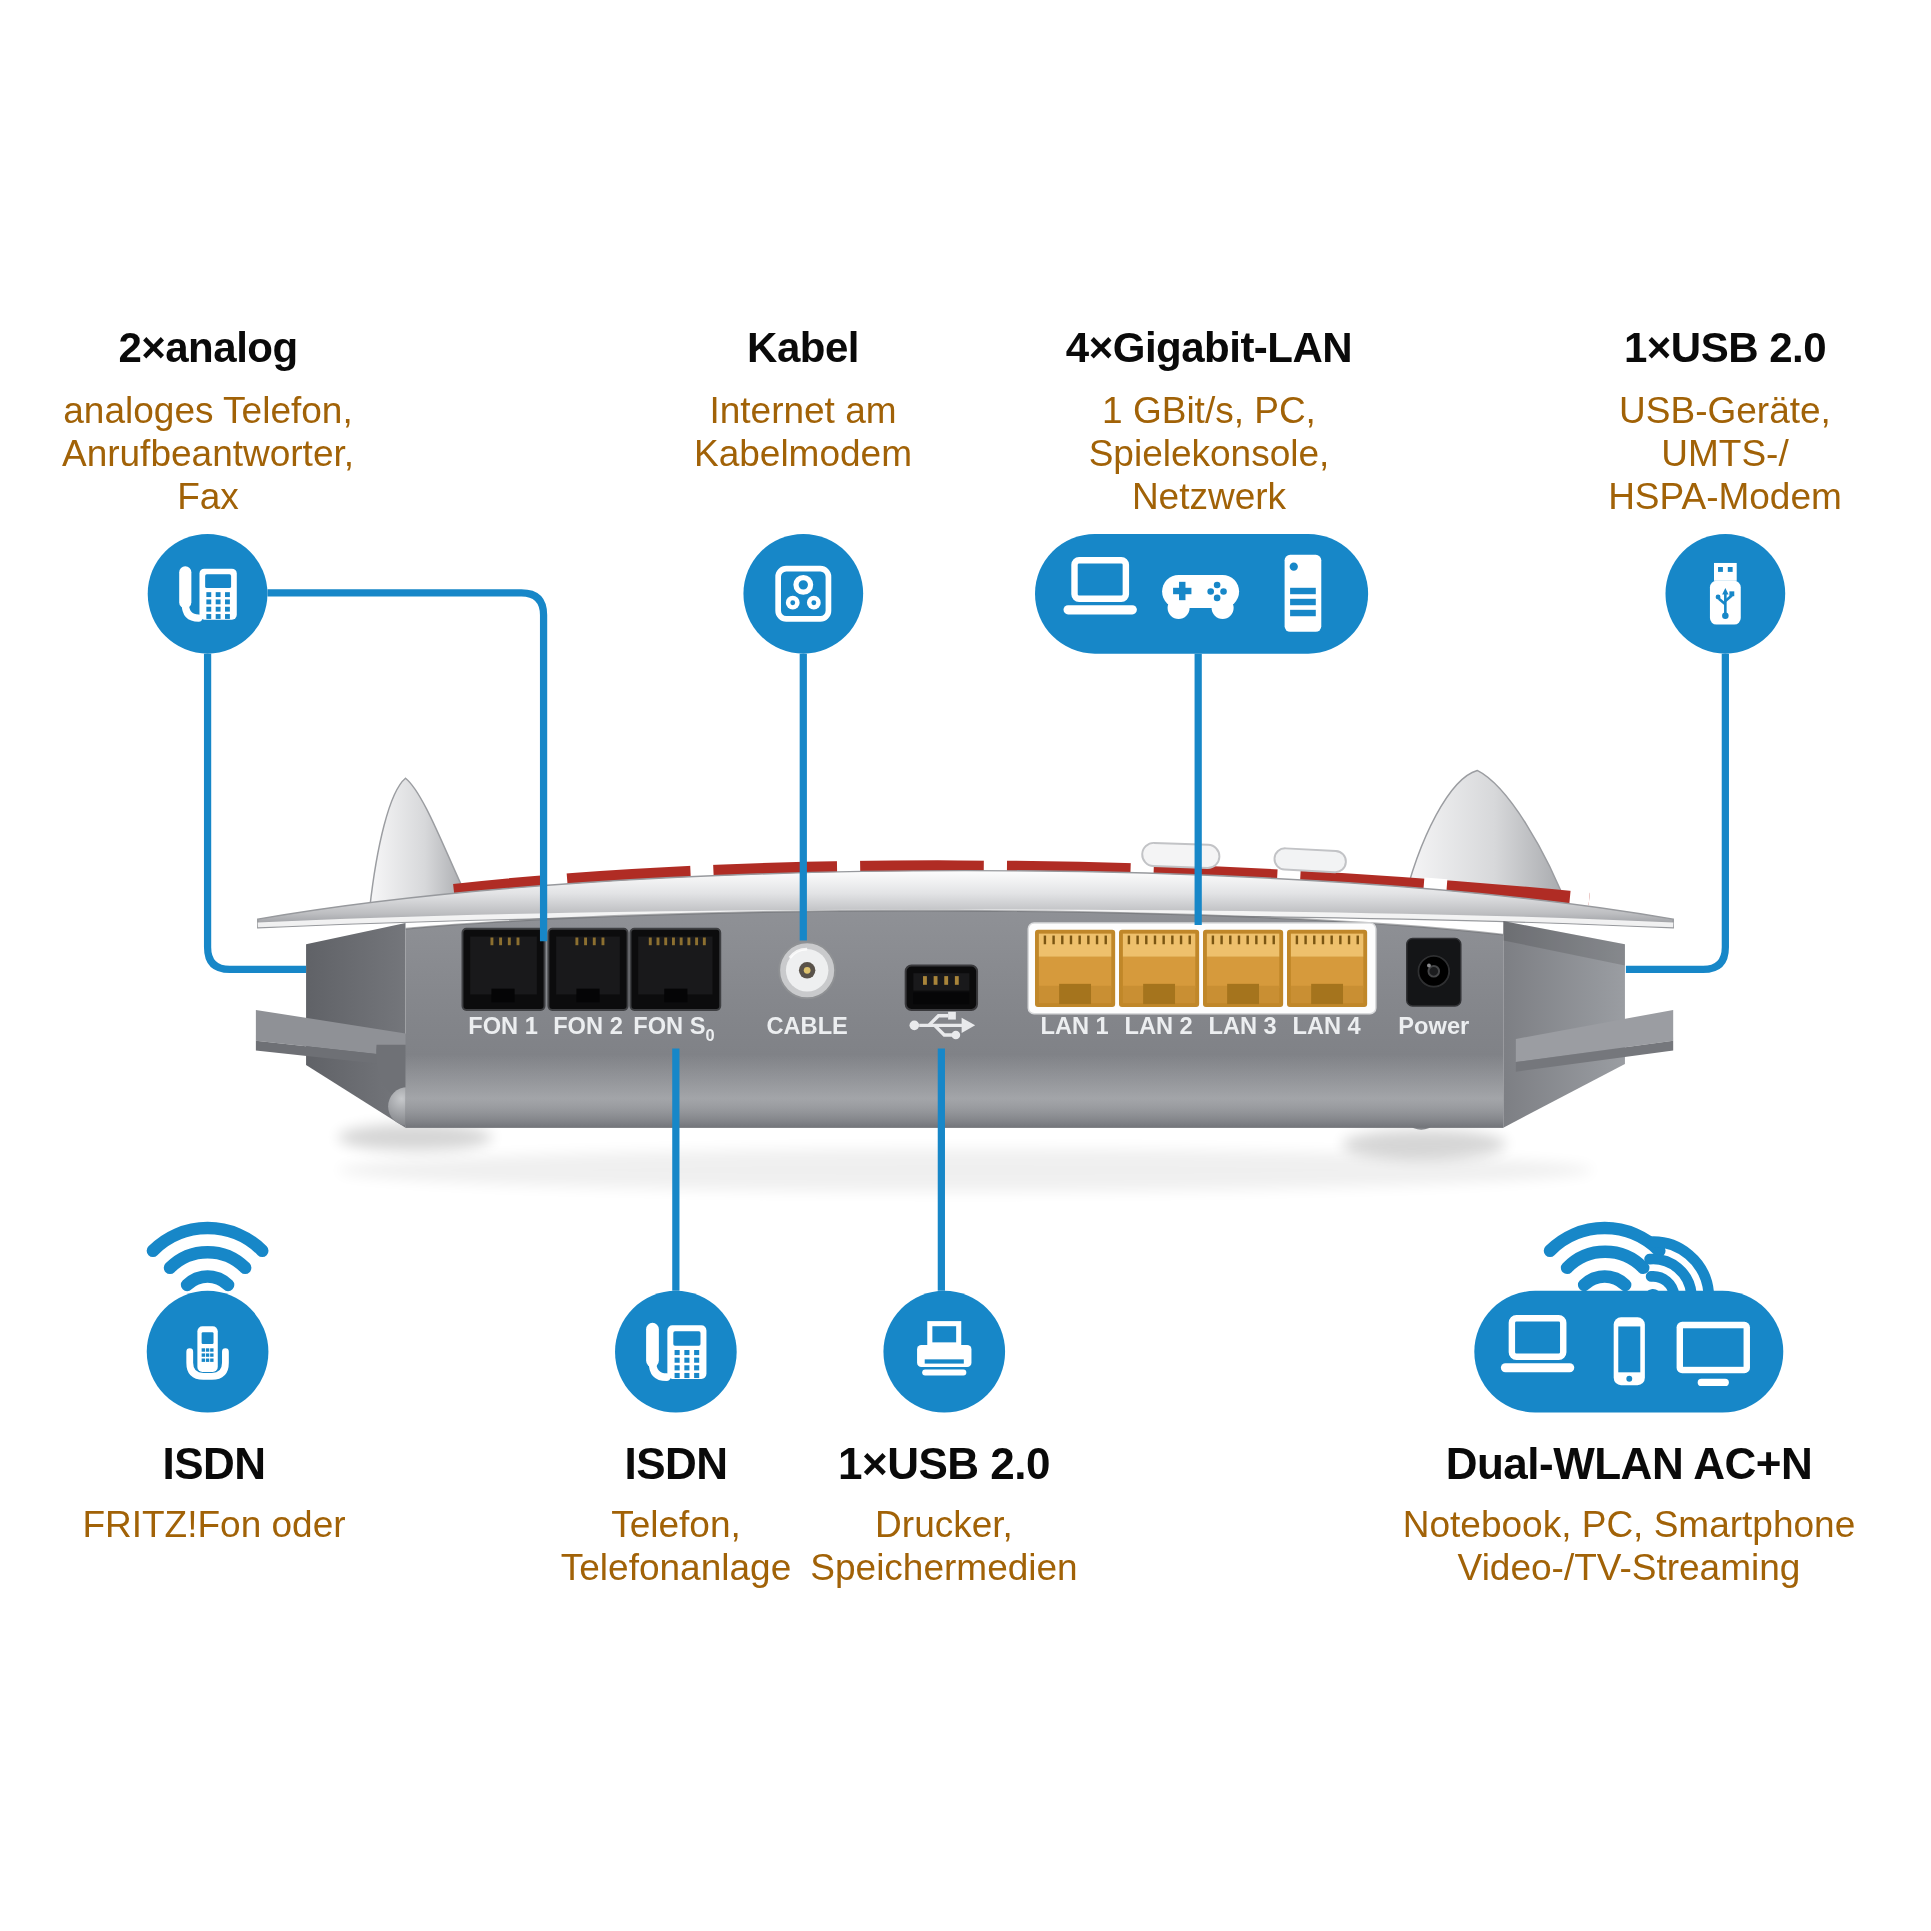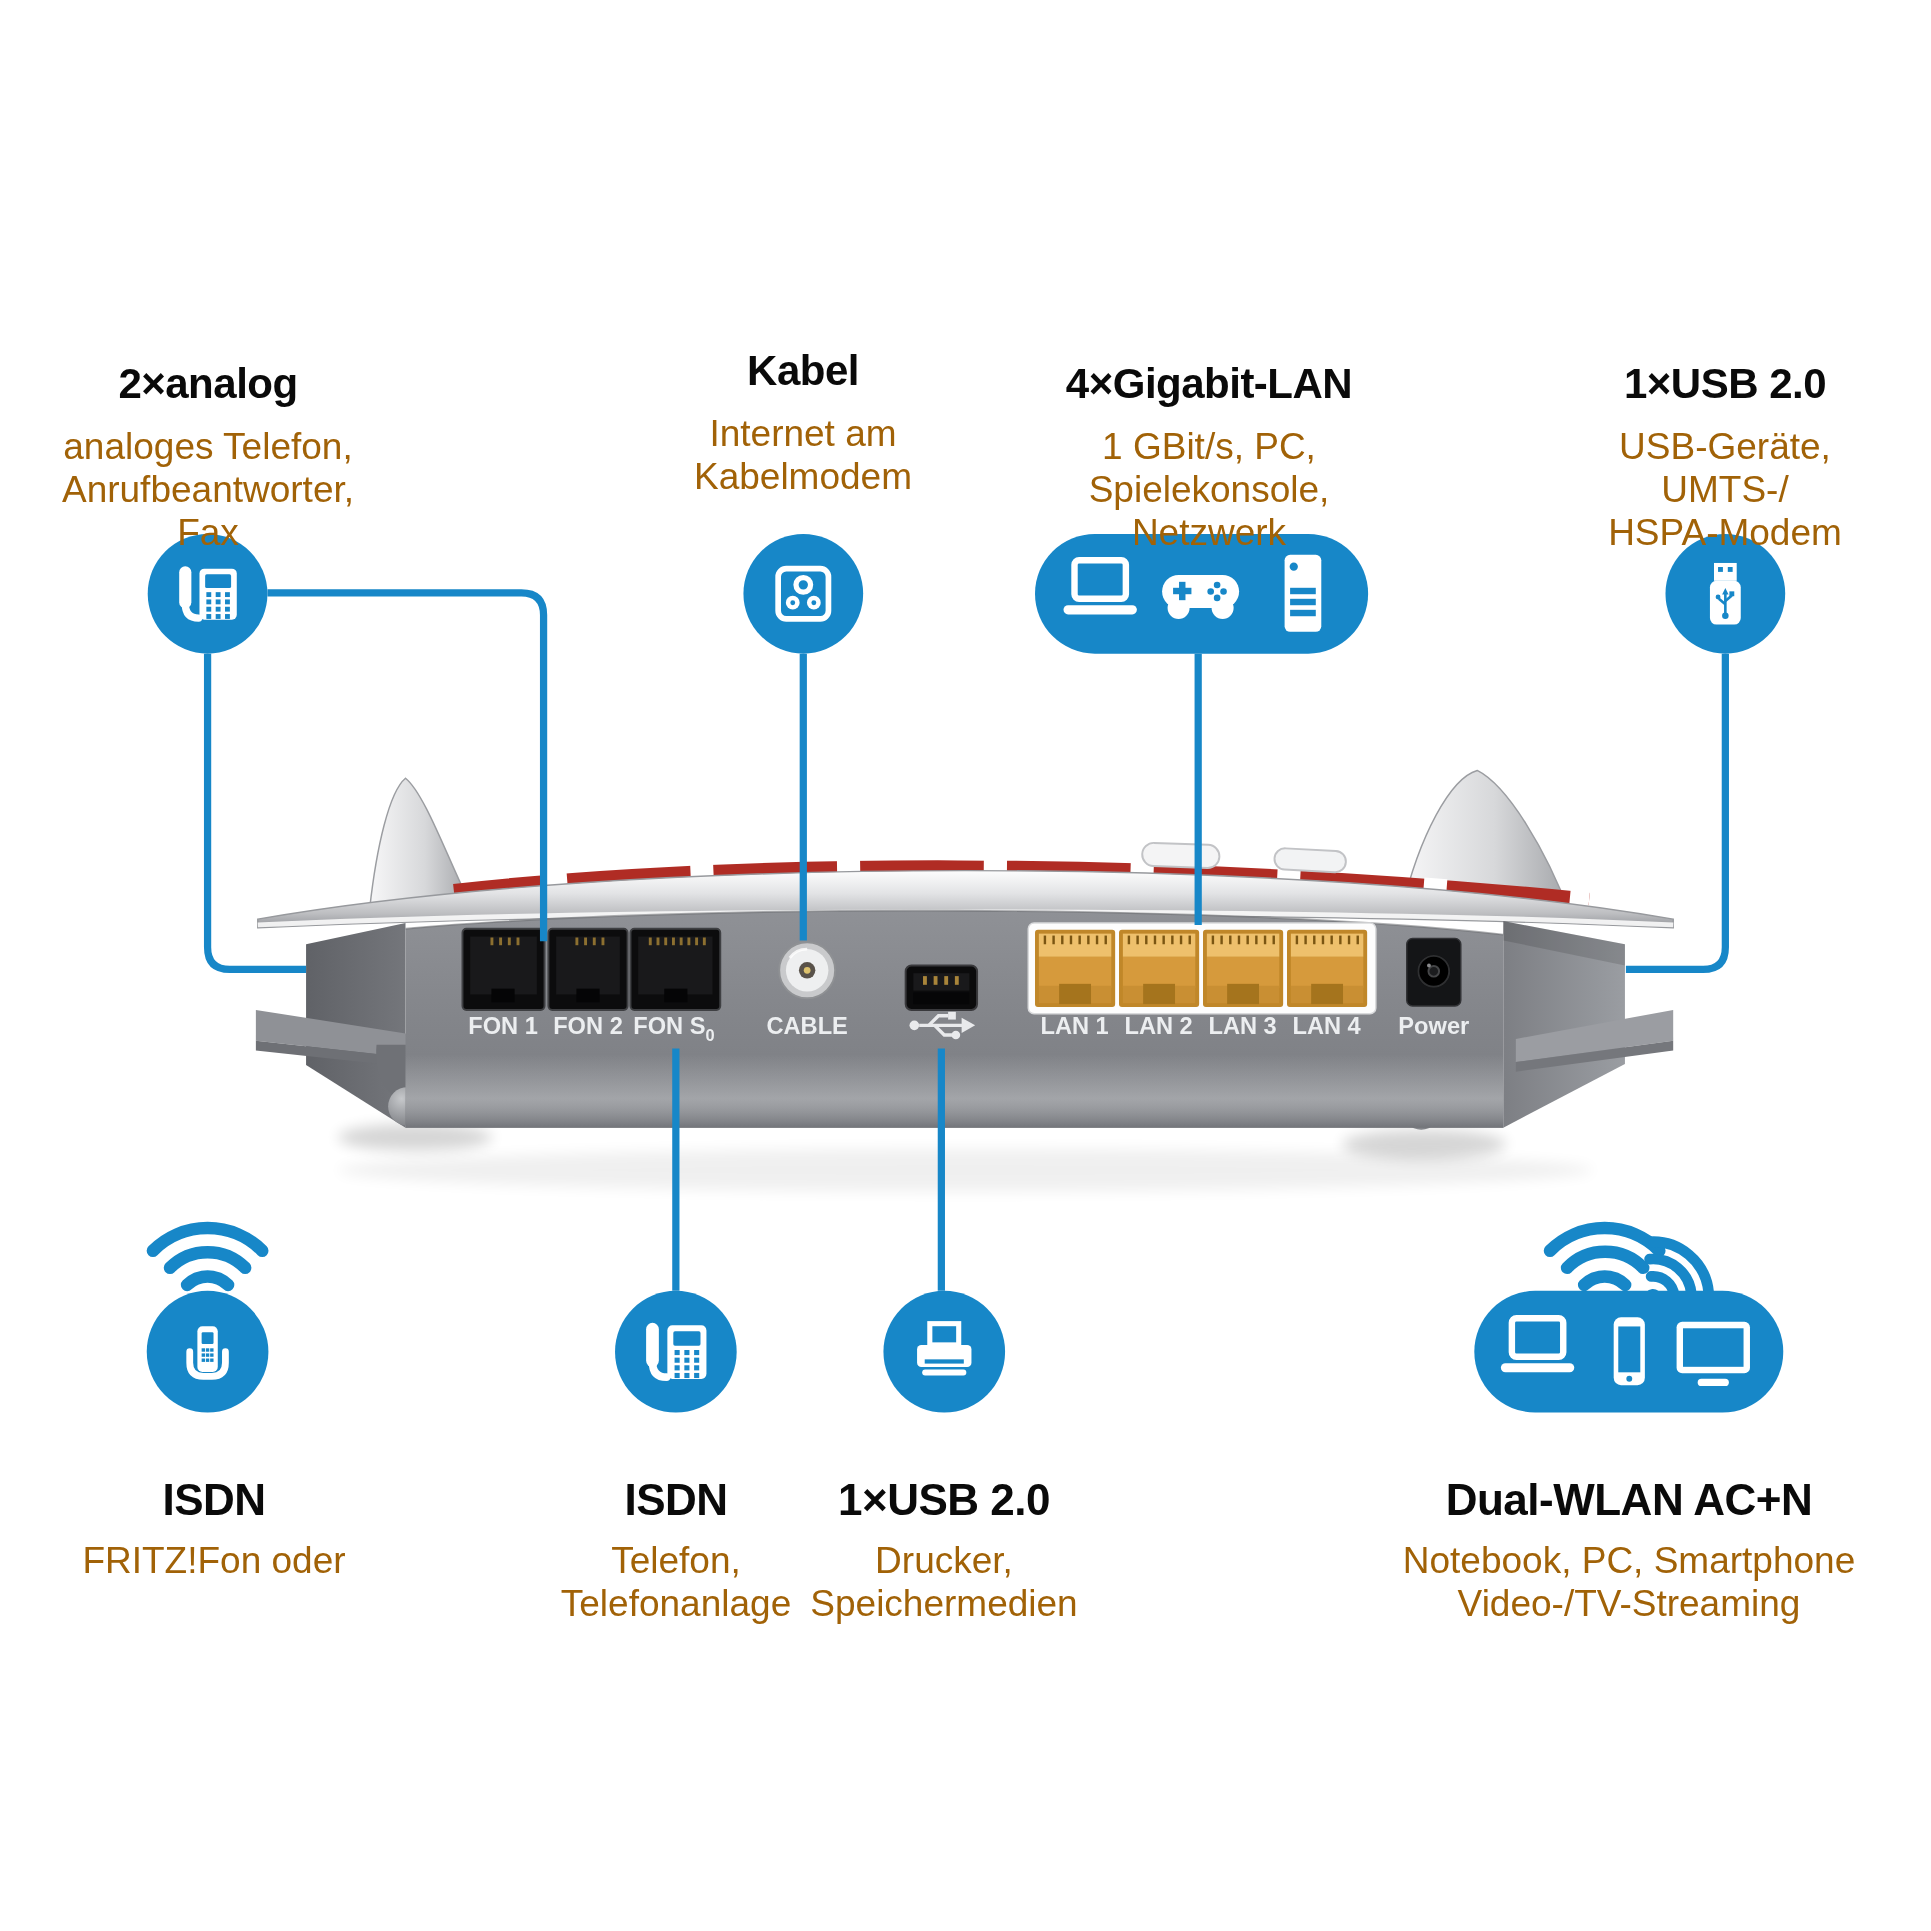--- a/index.html
+++ b/index.html
@@ -1,20 +1,20 @@
 <!DOCTYPE html>
 <html style="--blue: #1787c8; --red: #b02c24; --ink: #121212;"><head>
 <meta charset="utf-8">
 <style>
   :root { --blue:#1787c8; --red:#b02c24; --ink:#121212; }
   html,body{margin:0;padding:0;background:#fff;}
   #canvas{position:relative;width:1931px;height:1931px;background:#ffffff;
           font-family:"Liberation Sans",sans-serif;overflow:hidden;}
   #art{position:absolute;left:0;top:0;}
-  .col{position:absolute;transform:translateX(-50%);text-align:center;white-space:nowrap;color:var(--ink);margin-top:36px;}
+  .col{position:absolute;transform:translateX(-50%);text-align:center;white-space:nowrap;color:var(--ink);}
   .col .title{font-size:42px;font-weight:bold;color:#0a0a0a;margin:0 0 17.4px 0;letter-spacing:-0.5px;}
   .col.bottom .title{font-size:44px;margin:0 0 13.5px 0;}
   .col .line{font-size:37px;line-height:43px;color:#a16207;}
   .blue-fill{fill:var(--blue);}
   .blue-stroke{stroke:var(--blue);}
   .wire{stroke:var(--blue);stroke-width:7.5;fill:none;}
   .badge{fill:var(--blue);}
   .wifi{stroke:var(--blue);fill:none;stroke-linecap:round;}
   .portlabel{font-family:"Liberation Sans",sans-serif;font-weight:bold;font-size:24.5px;
              fill:#eceef0;text-anchor:middle;}
@@ -419,21 +419,21 @@
     <use href="#icon-tv" transform="translate(1727,1352) scale(0.95)"></use>
   </g>
 </svg>
 
 <div class="col top" style="left:208px;top:324px">
   <div class="title">2×analog</div>
   <div class="line">analoges Telefon,</div>
   <div class="line">Anrufbeantworter,</div>
   <div class="line">Fax</div>
 </div>
-<div class="col top" style="left:803px;top:311px">
+<div class="col top" style="left:803px;top:324px">
   <div class="title">Kabel</div>
   <div class="line">Internet am</div>
   <div class="line">Kabelmodem</div>
 </div>
 <div class="col top" style="left:1209px;top:324px">
   <div class="title">4×Gigabit-LAN</div>
   <div class="line">1 GBit/s, PC,</div>
   <div class="line">Spielekonsole,</div>
   <div class="line">Netzwerk</div>
 </div>

